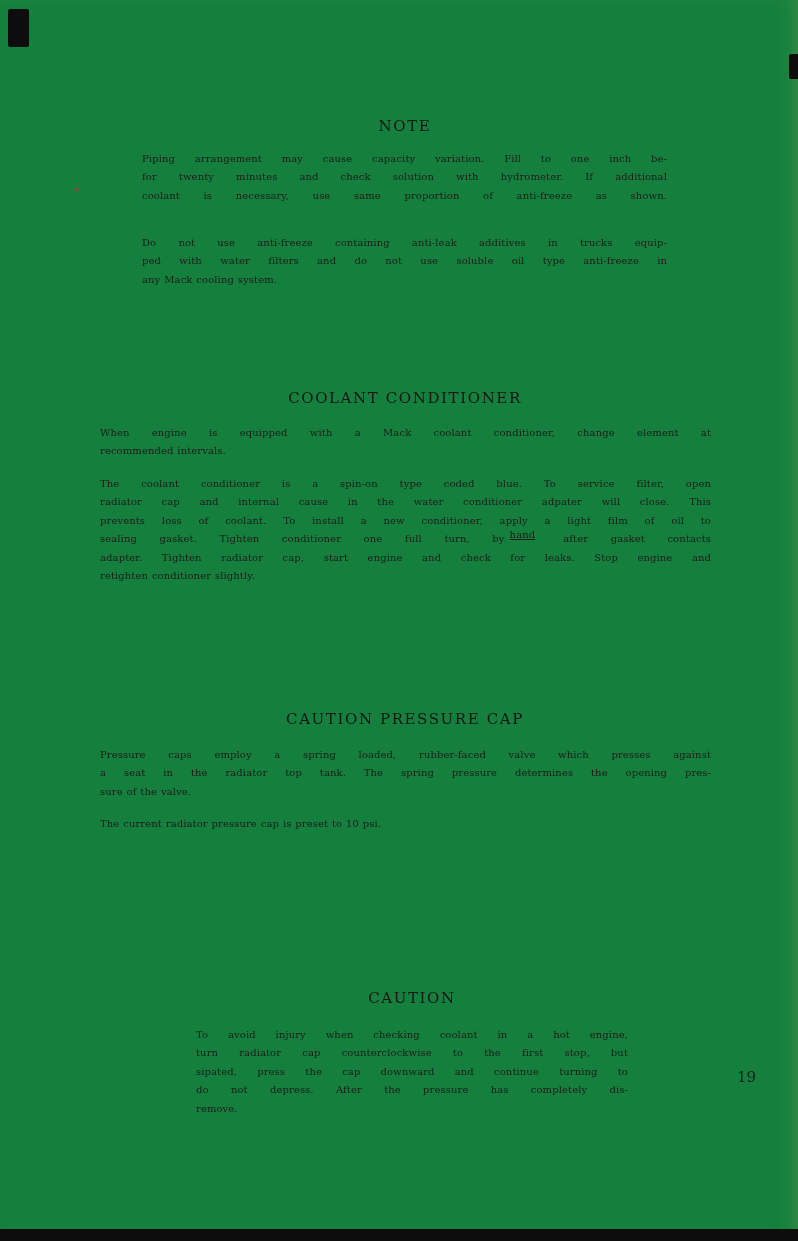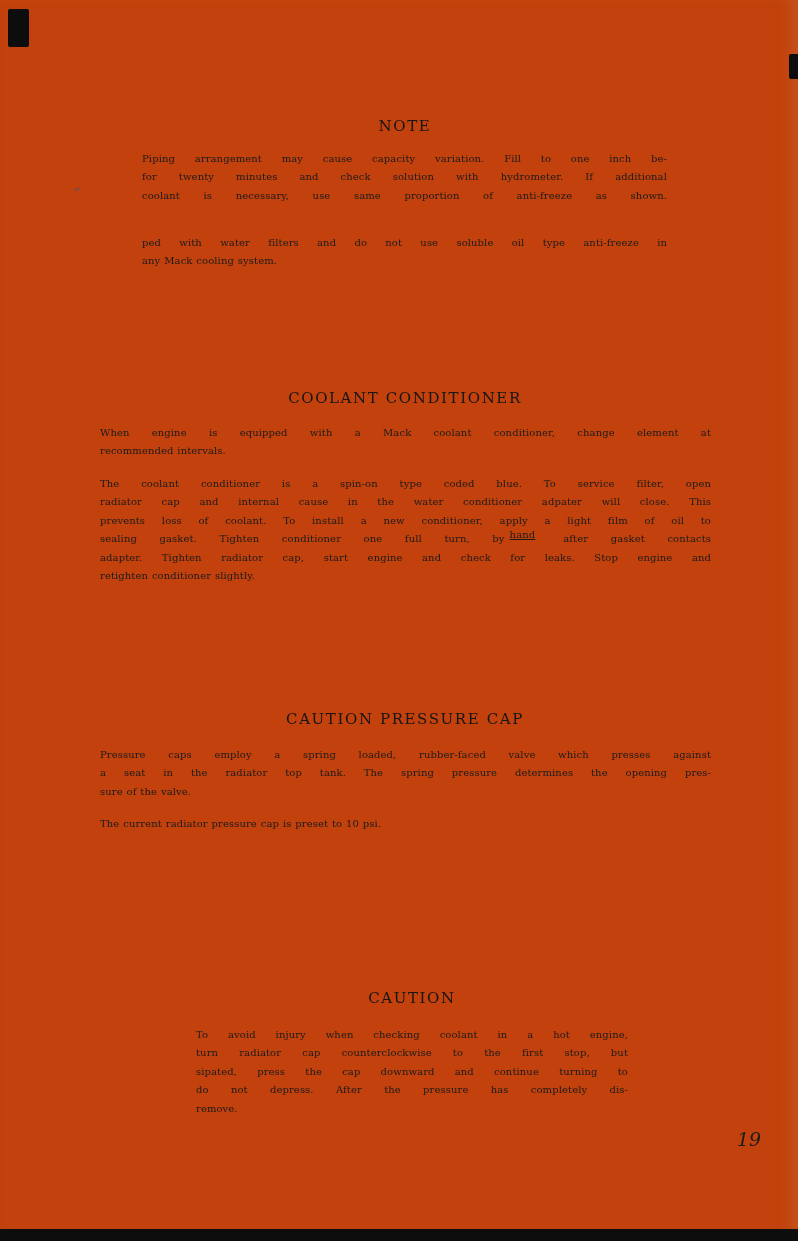--- a/index.html
+++ b/index.html
@@ -5,21 +5,21 @@
   html, body {
     margin: 0;
     padding: 0;
     background: #e8e8e6;
   }
   .page {
     position: relative;
     width: 798px;
     height: 1241px;
     margin: 0 auto;
-    background: #c2410c;
+    background: #15803d;
     box-shadow: inset -14px 0 22px -16px rgba(210,190,120,0.35),
                 inset 0 -10px 18px -14px rgba(120,110,80,0.18);
     font-family: "DejaVu Serif", "Liberation Serif", serif;
     color: #1b1b1b;
     overflow: hidden;
   }
 
   
   .hd {
     position: absolute;
@@ -62,25 +62,24 @@
   .raised {
     position: relative;
     top: -4px;
     margin-left: 5px;
     margin-right: 28px;
     text-decoration: underline;
   }
 
   .page-num {
     position: absolute;
-    top: 1128px;
+    top: 1068px;
     left: 737px;
-    font-size: 19px;
+    font-size: 15px;
     color: #1b1b1b;
-    font-style: italic;
   }
 
   
   .mark { position: absolute; background: #0d0d0d; }
   .mark-tl     { left: 8px;   top: 9px;    width: 21px;  height: 38px; border-radius: 2px; }
   .mark-tr     { left: 789px; top: 54px;   width: 9px;   height: 25px; border-radius: 2px 0 0 2px; }
   .mark-bottom { left: 0;     top: 1229px; width: 798px; height: 12px; }
   .speck {
     position: absolute;
     left: 74px; top: 188px;
@@ -103,20 +102,21 @@
 
   <h2 class="hd" style="top:117px">NOTE</h2>
 
   <div class="para note-w" style="top:150px">
     <div class="ln">Piping arrangement may cause capacity variation.  Fill to one inch be-</div>
     <div class="ln">for twenty minutes and check solution with hydrometer.  If additional</div>
     <div class="ln">coolant is necessary, use same proportion of anti-freeze as shown.</div>
   </div>
 
   <div class="para note-w" style="top:234px">
+    <div class="ln">Do not use anti-freeze containing anti-leak additives in trucks equip-</div>
     <div class="ln">ped with water filters and do not use soluble oil type anti-freeze in</div>
     <div class="ln end">any Mack cooling system.</div>
   </div>
 
   <h2 class="hd" style="top:389px">COOLANT CONDITIONER</h2>
 
   <div class="para main-w" style="top:424px">
     <div class="ln">When engine is equipped with a Mack coolant conditioner, change element at</div>
     <div class="ln end">recommended intervals.</div>
   </div>

